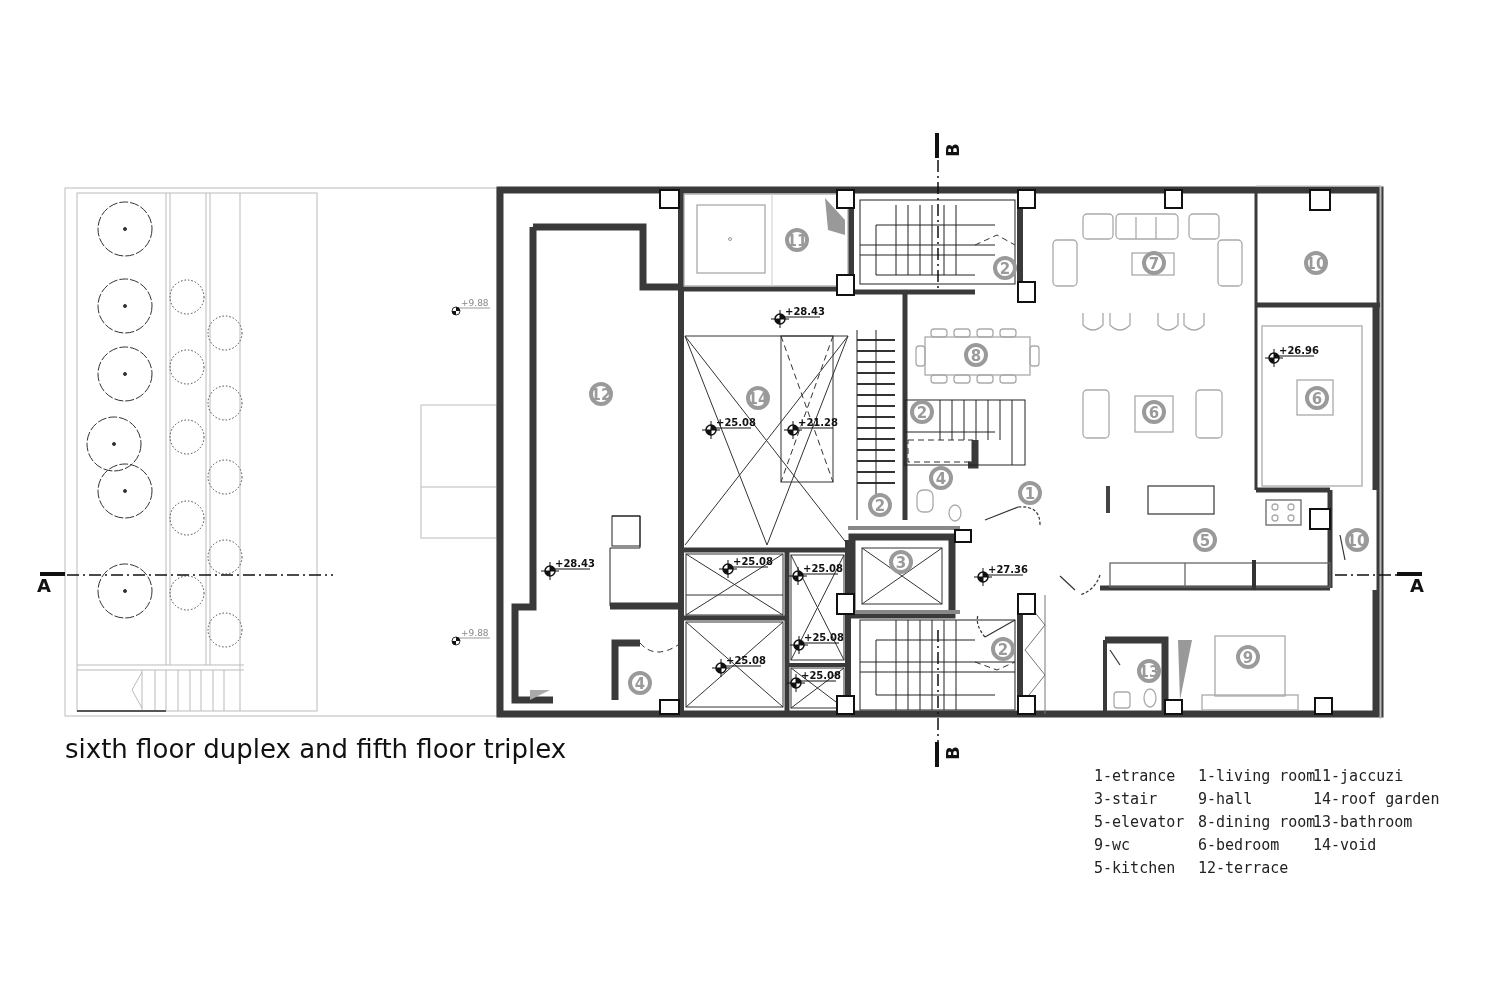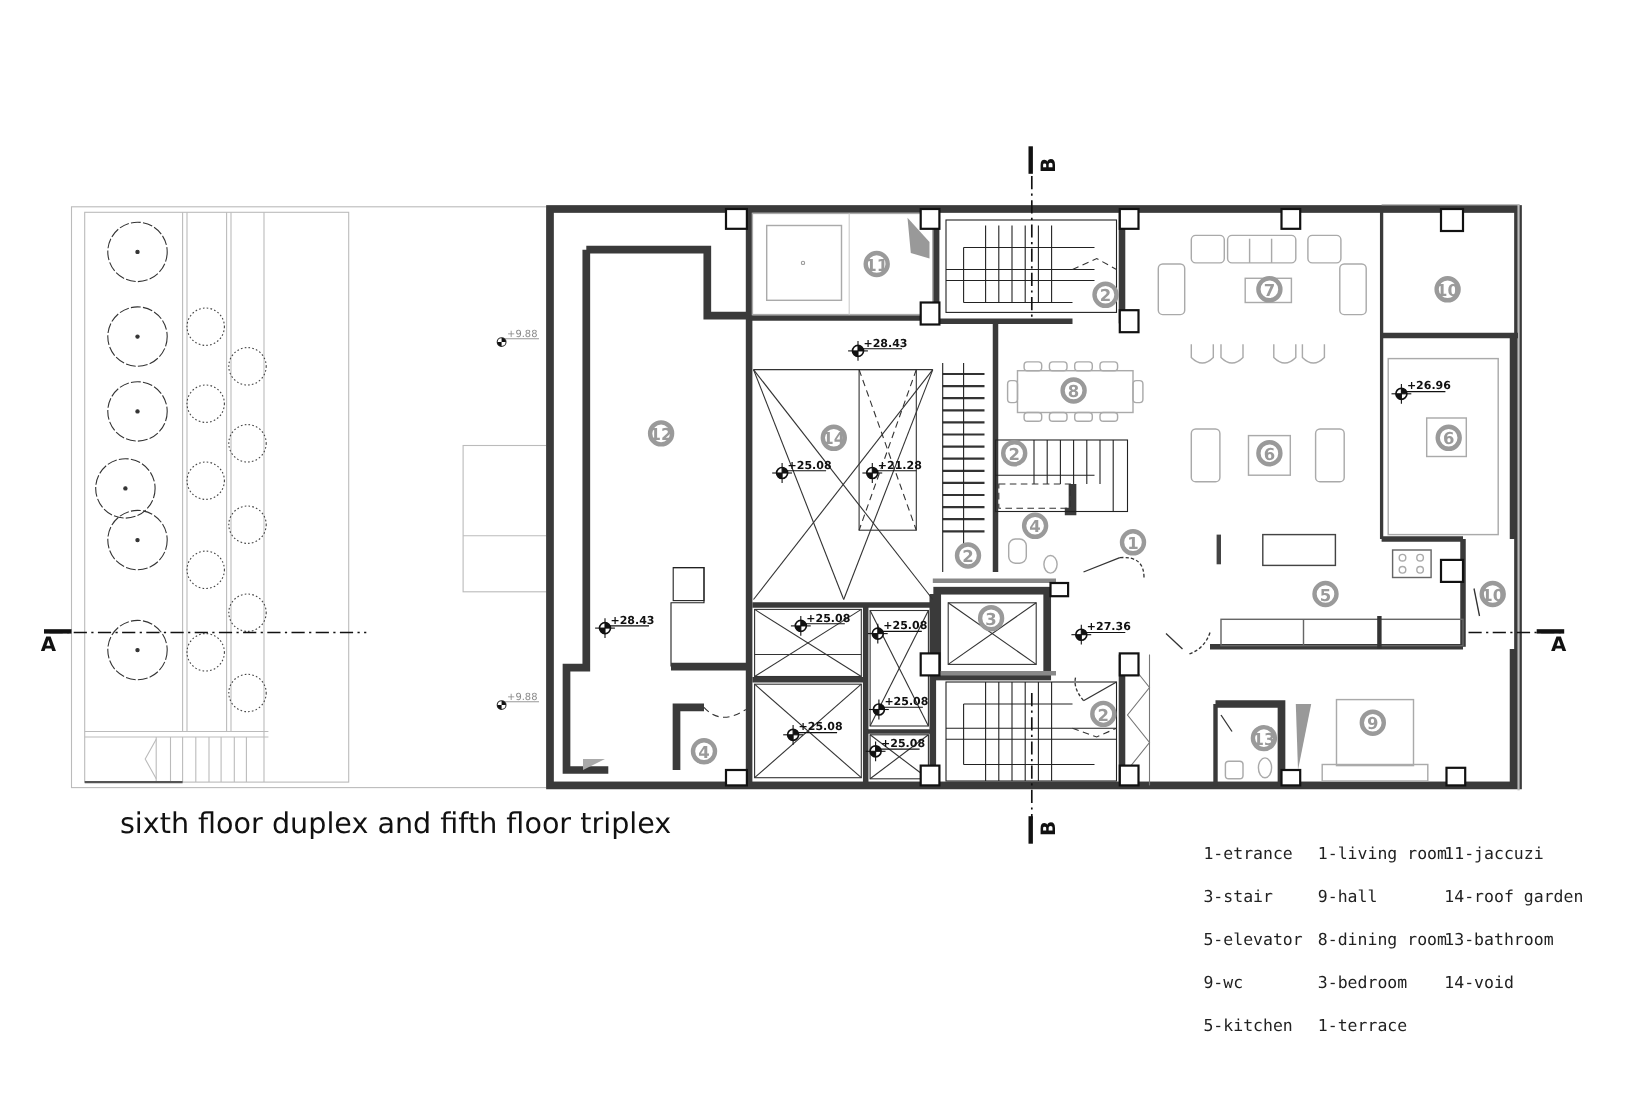--- a/index.html
+++ b/index.html
@@ -1,19 +1,19 @@
 <!DOCTYPE html>
 <html><head>
 <meta charset="utf-8">
 <style>
   html, body { margin:0; padding:0; background:#ffffff; }
   body { width:1500px; height:1000px; position:relative; overflow:hidden; font-family:"DejaVu Sans", sans-serif; }
   #plan { position:absolute; left:0; top:0; width:1500px; height:1000px; }
-  .title { position:absolute; left:65px; top:734px; font-family:"DejaVu Sans", sans-serif; font-size:26px; color:#111; letter-spacing:0px;margin-left:44px; }
-  .legend { position:absolute; left:1094px; top:766px; font-family:"DejaVu Sans Mono", monospace; font-size:15px; color:#222; display:grid; grid-template-columns:104px 115px 140px; row-gap:19px; line-height:20px; }
+  .title { position:absolute; left:65px; top:734px; font-family:"DejaVu Sans", sans-serif; font-size:26px; color:#111; letter-spacing:0px; }
+  .legend { position:absolute; left:1094px; top:766px; font-family:"DejaVu Sans Mono", monospace; font-size:15px; color:#222; display:grid; grid-template-columns:104px 115px 140px; row-gap:3px; line-height:20px; }
   .legend span { white-space:nowrap; }
   .wallo { fill:none; stroke:#3a3a3a; stroke-width:7; }
   .thin { fill:none; stroke:#222; stroke-width:1; }
   .lite { fill:none; stroke:#bbb; stroke-width:1; }
   .furn { fill:none; stroke:#aaa; stroke-width:1.3; }
   .dash { fill:none; stroke:#333; stroke-width:1; stroke-dasharray:6 4; }
   .col { fill:#fff; stroke:#111; stroke-width:2; }
   .num { fill:#fff; stroke:#9a9a9a; stroke-width:4; }
   .numt { font-family:"DejaVu Sans", sans-serif; font-size:15px; fill:#9a9a9a; font-weight:bold; text-anchor:middle; dominant-baseline:central; }
   .lvl { font-family:"DejaVu Sans", sans-serif; font-size:10px; font-weight:bold; fill:#111; }
@@ -532,18 +532,18 @@
   <span>1-etrance</span>
   <span>1-living room</span>
   <span>11-jaccuzi</span>
   <span>3-stair</span>
   <span>9-hall</span>
   <span>14-roof garden</span>
   <span>5-elevator</span>
   <span>8-dining room</span>
   <span>13-bathroom</span>
   <span>9-wc</span>
-  <span>3-bedroom</span>
+  <span>6-bedroom</span>
   <span>14-void</span>
   <span>5-kitchen</span>
-  <span>1-terrace</span>
+  <span>12-terrace</span>
   <span></span>
 </div>
 
 </body></html>

